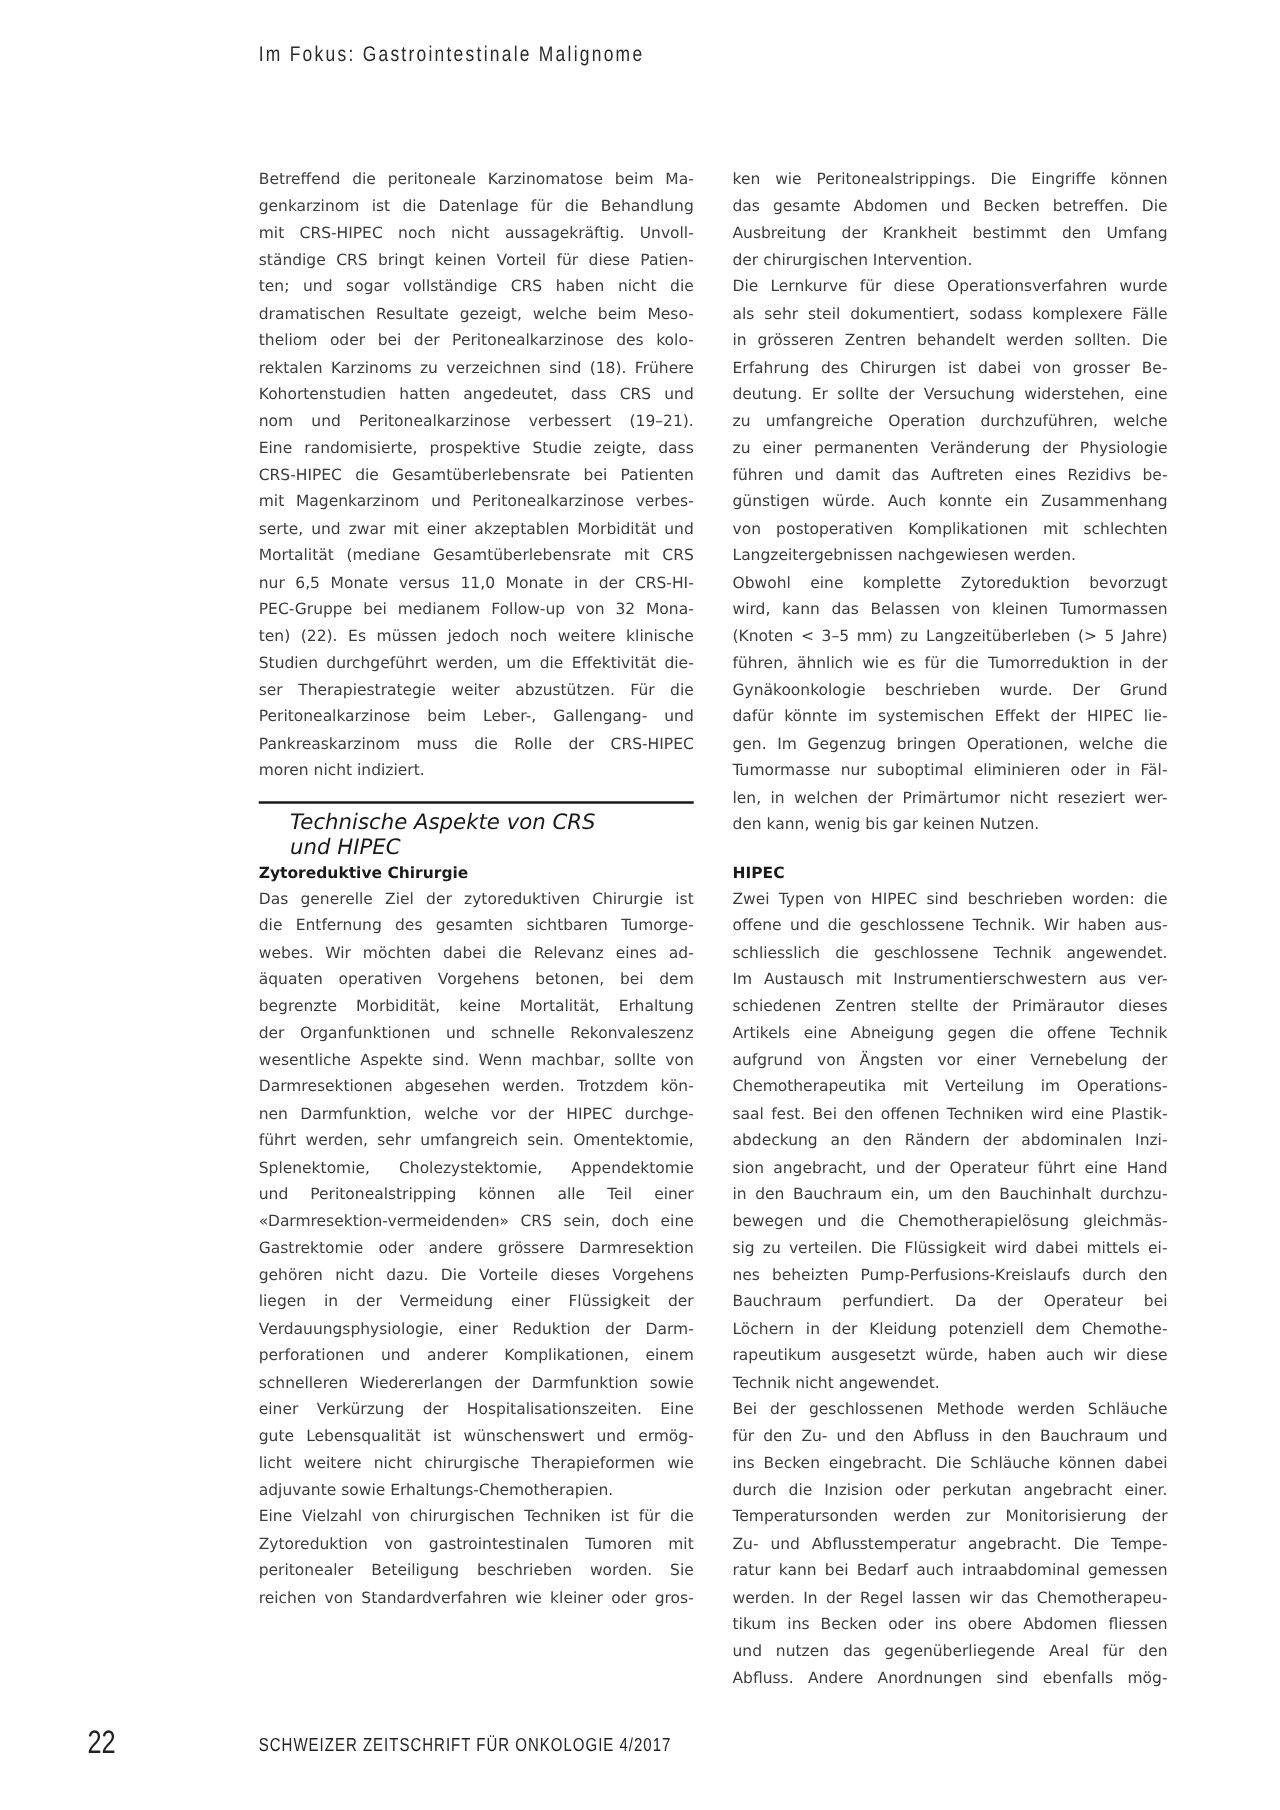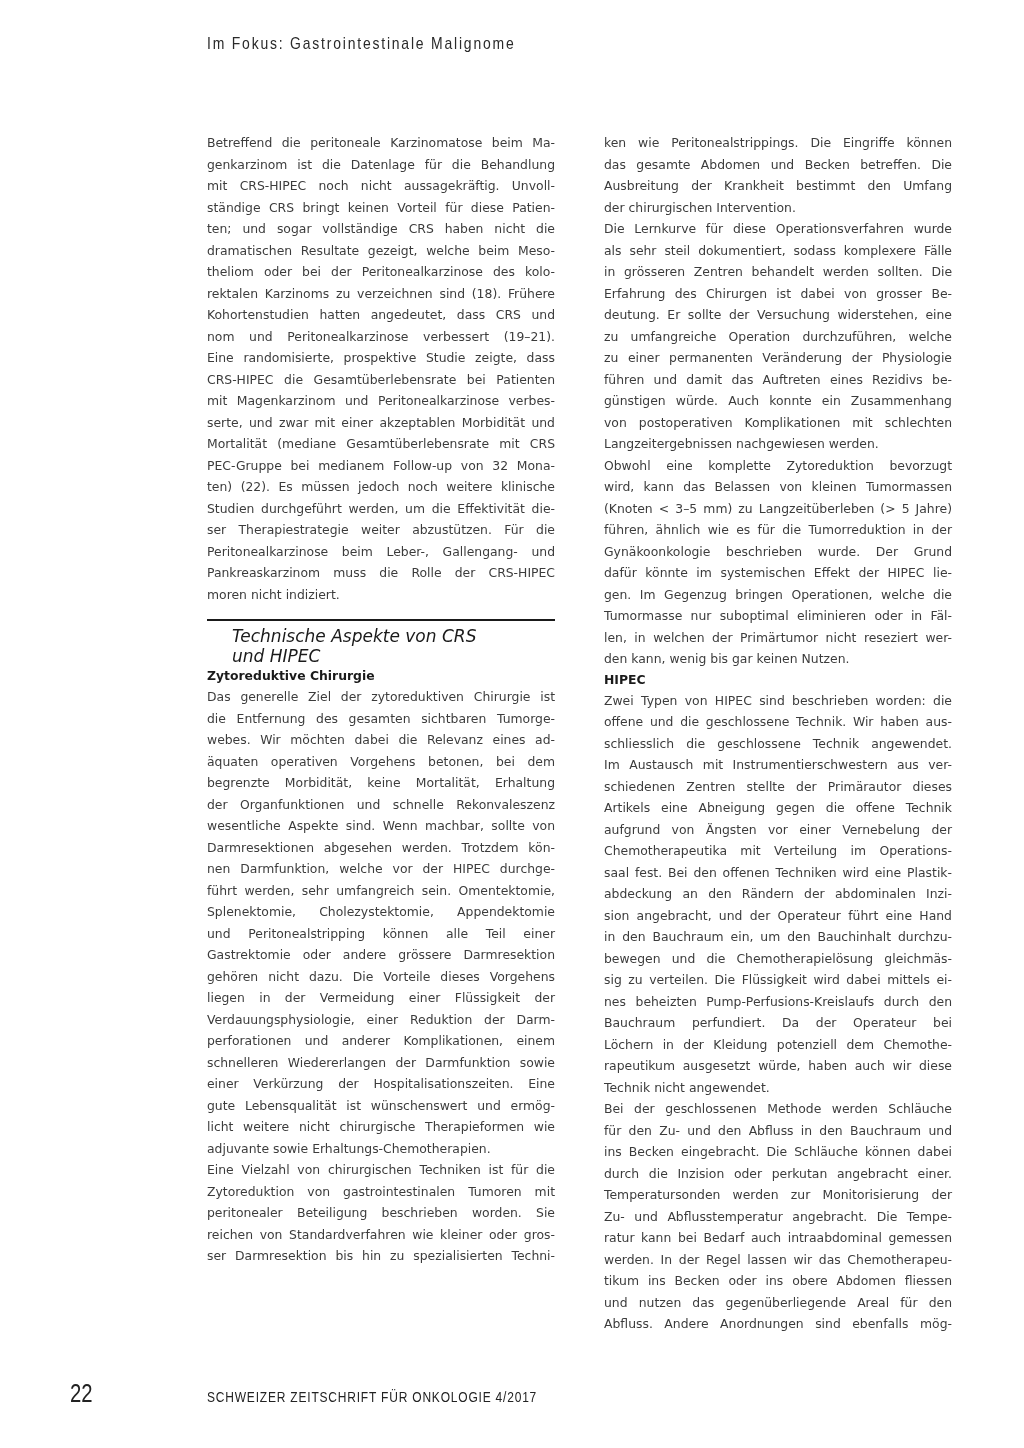--- a/index.html
+++ b/index.html
@@ -10,34 +10,34 @@
     font-family: "Liberation Sans", sans-serif; font-size: 17px;
     letter-spacing: 2.2px; color: #2a2a2a; transform: scaleX(0.82); transform-origin: left top;
     white-space: nowrap;
   }
   .col {
     position: absolute; top: 132px; width: 348px;
     font-family: "DejaVu Sans", sans-serif; font-size: 12.4px; line-height: 21.5px;
     color: #3c3c3c; text-align: justify; hyphens: manual;
   }
   .col-left { left: 207px; }
-  .col-right { left: 604px; }
+  .col-right { left: 586px; }
   .col p { margin: 0; }
   .col .line { display: block; text-align: justify; text-align-last: justify; height: 21.5px; white-space: nowrap; overflow: visible; }
   .col .line.last { text-align-last: left; }
   .section-rule { border-top: 2px solid #1a1a1a; margin-top: 14px; width: 348px; }
   .section-title {
     font-family: "DejaVu Sans", sans-serif; font-style: italic; font-size: 17px; line-height: 20px;
     color: #1a1a1a; padding-left: 25px; margin-top: 5px; text-align: left;
   }
   .subhead {
     font-family: "DejaVu Sans", sans-serif; font-weight: bold; font-size: 12.4px; line-height: 20px;
     color: #1a1a1a; text-align: left;
   }
-  .subhead-right { }
+  .subhead-right { margin-top: 18px; }
   .footer-pagenum {
     position: absolute; left: 70px; top: 1378px;
     font-family: "Liberation Sans", sans-serif; font-size: 26px; color: #222;
     transform: scaleX(0.78); transform-origin: left top;
   }
   .footer-journal {
     position: absolute; left: 207px; top: 1388px;
     font-family: "Liberation Sans", sans-serif; font-size: 15px; letter-spacing: 1px; color: #222;
     transform: scaleX(0.8); transform-origin: left top; white-space: nowrap;
   }
@@ -58,20 +58,21 @@
         <span class="line">dramatischen Resultate gezeigt, welche beim Meso-</span>
         <span class="line">theliom oder bei der Peritonealkarzinose des kolo-</span>
         <span class="line">rektalen Karzinoms zu verzeichnen sind (18). Frühere</span>
         <span class="line">Kohortenstudien hatten angedeutet, dass CRS und</span>
         <span class="line">nom und Peritonealkarzinose verbessert (19–21).</span>
         <span class="line">Eine randomisierte, prospektive Studie zeigte, dass</span>
         <span class="line">CRS-HIPEC die Gesamtüberlebensrate bei Patienten</span>
         <span class="line">mit Magenkarzinom und Peritonealkarzinose verbes-</span>
         <span class="line">serte, und zwar mit einer akzeptablen Morbidität und</span>
         <span class="line">Mortalität (mediane Gesamtüberlebensrate mit CRS</span>
+        <span class="line">nur 6,5 Monate versus 11,0 Monate in der CRS-HI-</span>
         <span class="line">PEC-Gruppe bei medianem Follow-up von 32 Mona-</span>
         <span class="line">ten) (22). Es müssen jedoch noch weitere klinische</span>
         <span class="line">Studien durchgeführt werden, um die Effektivität die-</span>
         <span class="line">ser Therapiestrategie weiter abzustützen. Für die</span>
         <span class="line">Peritonealkarzinose beim Leber-, Gallengang- und</span>
         <span class="line">Pankreaskarzinom muss die Rolle der CRS-HIPEC</span>
         <span class="line last">moren nicht indiziert.</span>
       </p>
     <div class="section-rule"></div>
     <div class="section-title">
@@ -85,37 +86,37 @@
         <span class="line">webes. Wir möchten dabei die Relevanz eines ad-</span>
         <span class="line">äquaten operativen Vorgehens betonen, bei dem</span>
         <span class="line">begrenzte Morbidität, keine Mortalität, Erhaltung</span>
         <span class="line">der Organfunktionen und schnelle Rekonvaleszenz</span>
         <span class="line">wesentliche Aspekte sind. Wenn machbar, sollte von</span>
         <span class="line">Darmresektionen abgesehen werden. Trotzdem kön-</span>
         <span class="line">nen Darmfunktion, welche vor der HIPEC durchge-</span>
         <span class="line">führt werden, sehr umfangreich sein. Omentektomie,</span>
         <span class="line">Splenektomie, Cholezystektomie, Appendektomie</span>
         <span class="line">und Peritonealstripping können alle Teil einer</span>
+        <span class="line">«Darmresektion-vermeidenden» CRS sein, doch eine</span>
         <span class="line">Gastrektomie oder andere grössere Darmresektion</span>
         <span class="line">gehören nicht dazu. Die Vorteile dieses Vorgehens</span>
         <span class="line">liegen in der Vermeidung einer Flüssigkeit der</span>
         <span class="line">Verdauungsphysiologie, einer Reduktion der Darm-</span>
         <span class="line">perforationen und anderer Komplikationen, einem</span>
         <span class="line">schnelleren Wiedererlangen der Darmfunktion sowie</span>
         <span class="line">einer Verkürzung der Hospitalisationszeiten. Eine</span>
         <span class="line">gute Lebensqualität ist wünschenswert und ermög-</span>
         <span class="line">licht weitere nicht chirurgische Therapieformen wie</span>
         <span class="line last">adjuvante sowie Erhaltungs-Chemotherapien.</span>
       </p>
     <p>
         <span class="line">Eine Vielzahl von chirurgischen Techniken ist für die</span>
         <span class="line">Zytoreduktion von gastrointestinalen Tumoren mit</span>
         <span class="line">peritonealer Beteiligung beschrieben worden. Sie</span>
         <span class="line">reichen von Standardverfahren wie kleiner oder gros-</span>
-        <span class="line">ser Darmresektion bis hin zu spezialisierten Techni-</span>
       </p>
   </div>
 
   <div class="col col-right">
     <p>
         <span class="line">ken wie Peritonealstrippings. Die Eingriffe können</span>
         <span class="line">das gesamte Abdomen und Becken betreffen. Die</span>
         <span class="line">Ausbreitung der Krankheit bestimmt den Umfang</span>
         <span class="line last">der chirurgischen Intervention.</span>
       </p>

